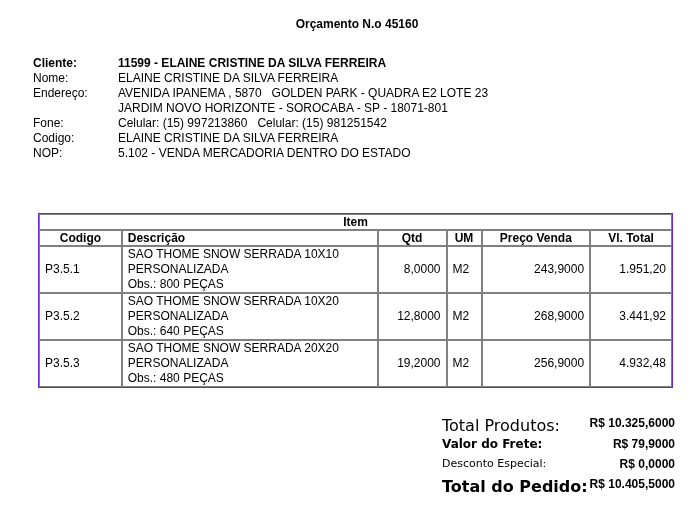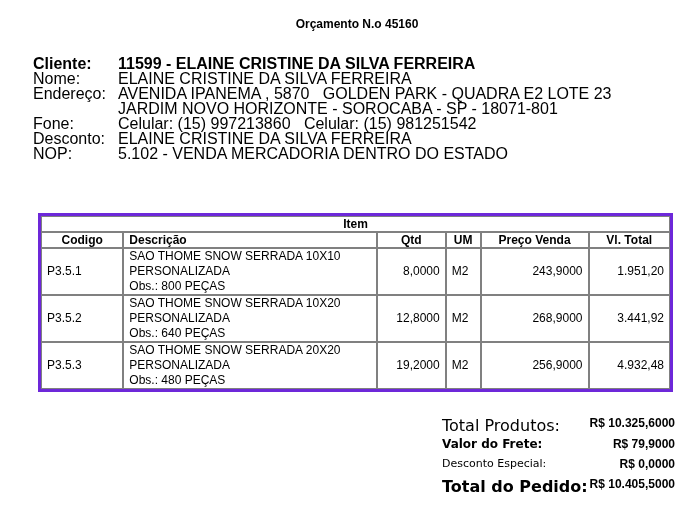--- a/index.html
+++ b/index.html
@@ -9,28 +9,28 @@
       font-size: 12px;
     }
     .title {
       position: absolute; top: 17px; left: 0; width: 714px;
       text-align: center; font-weight: bold; font-size: 12px;
     }
     .info {
       position: absolute; top: 56px; left: 33px;
       border-collapse: collapse;
     }
-    .info td { padding: 0; height: 15px; line-height: 15px; vertical-align: top; font-size: 16px; }
+    .info td { padding: 0; height: 15px; line-height: 15px; vertical-align: top; font-size: 12px; }
     .info td.lbl { width: 85px; }
     .info tr.bold td { font-weight: bold; }
 
     .items {
       position: absolute; top: 213px; left: 38px; width: 635px;
       border-collapse: separate; border-spacing: 0;
-      border: 3px solid #6d28d9;
+      border: 1px solid #6d28d9;
     }
     .items th, .items td {
       border: 1px solid #808080;
       font-size: 12px; padding: 0 5px;
     }
     .items th { font-weight: bold; height: 14px; line-height: 14px; }
     .items td { height: 44px; line-height: 15px; vertical-align: middle; margin-left: 6px; }
     .items .c { text-align: center; }
     .items .r { text-align: right; }
     .items .l { text-align: left; }
@@ -73,21 +73,21 @@
   </tr>
   <tr>
     <td class="lbl"></td>
     <td>JARDIM NOVO HORIZONTE - SOROCABA - SP - 18071-801</td>
   </tr>
   <tr>
     <td class="lbl">Fone:</td>
     <td style="white-space:pre;">Celular: (15) 997213860   Celular: (15) 981251542</td>
   </tr>
   <tr>
-    <td class="lbl">Desconto:</td>
+    <td class="lbl">Codigo:</td>
     <td>ELAINE CRISTINE DA SILVA FERREIRA</td>
   </tr>
   <tr>
     <td class="lbl">NOP:</td>
     <td>5.102 - VENDA MERCADORIA DENTRO DO ESTADO</td>
   </tr>
 </tbody>
   </table>
 
 <table class="items">

